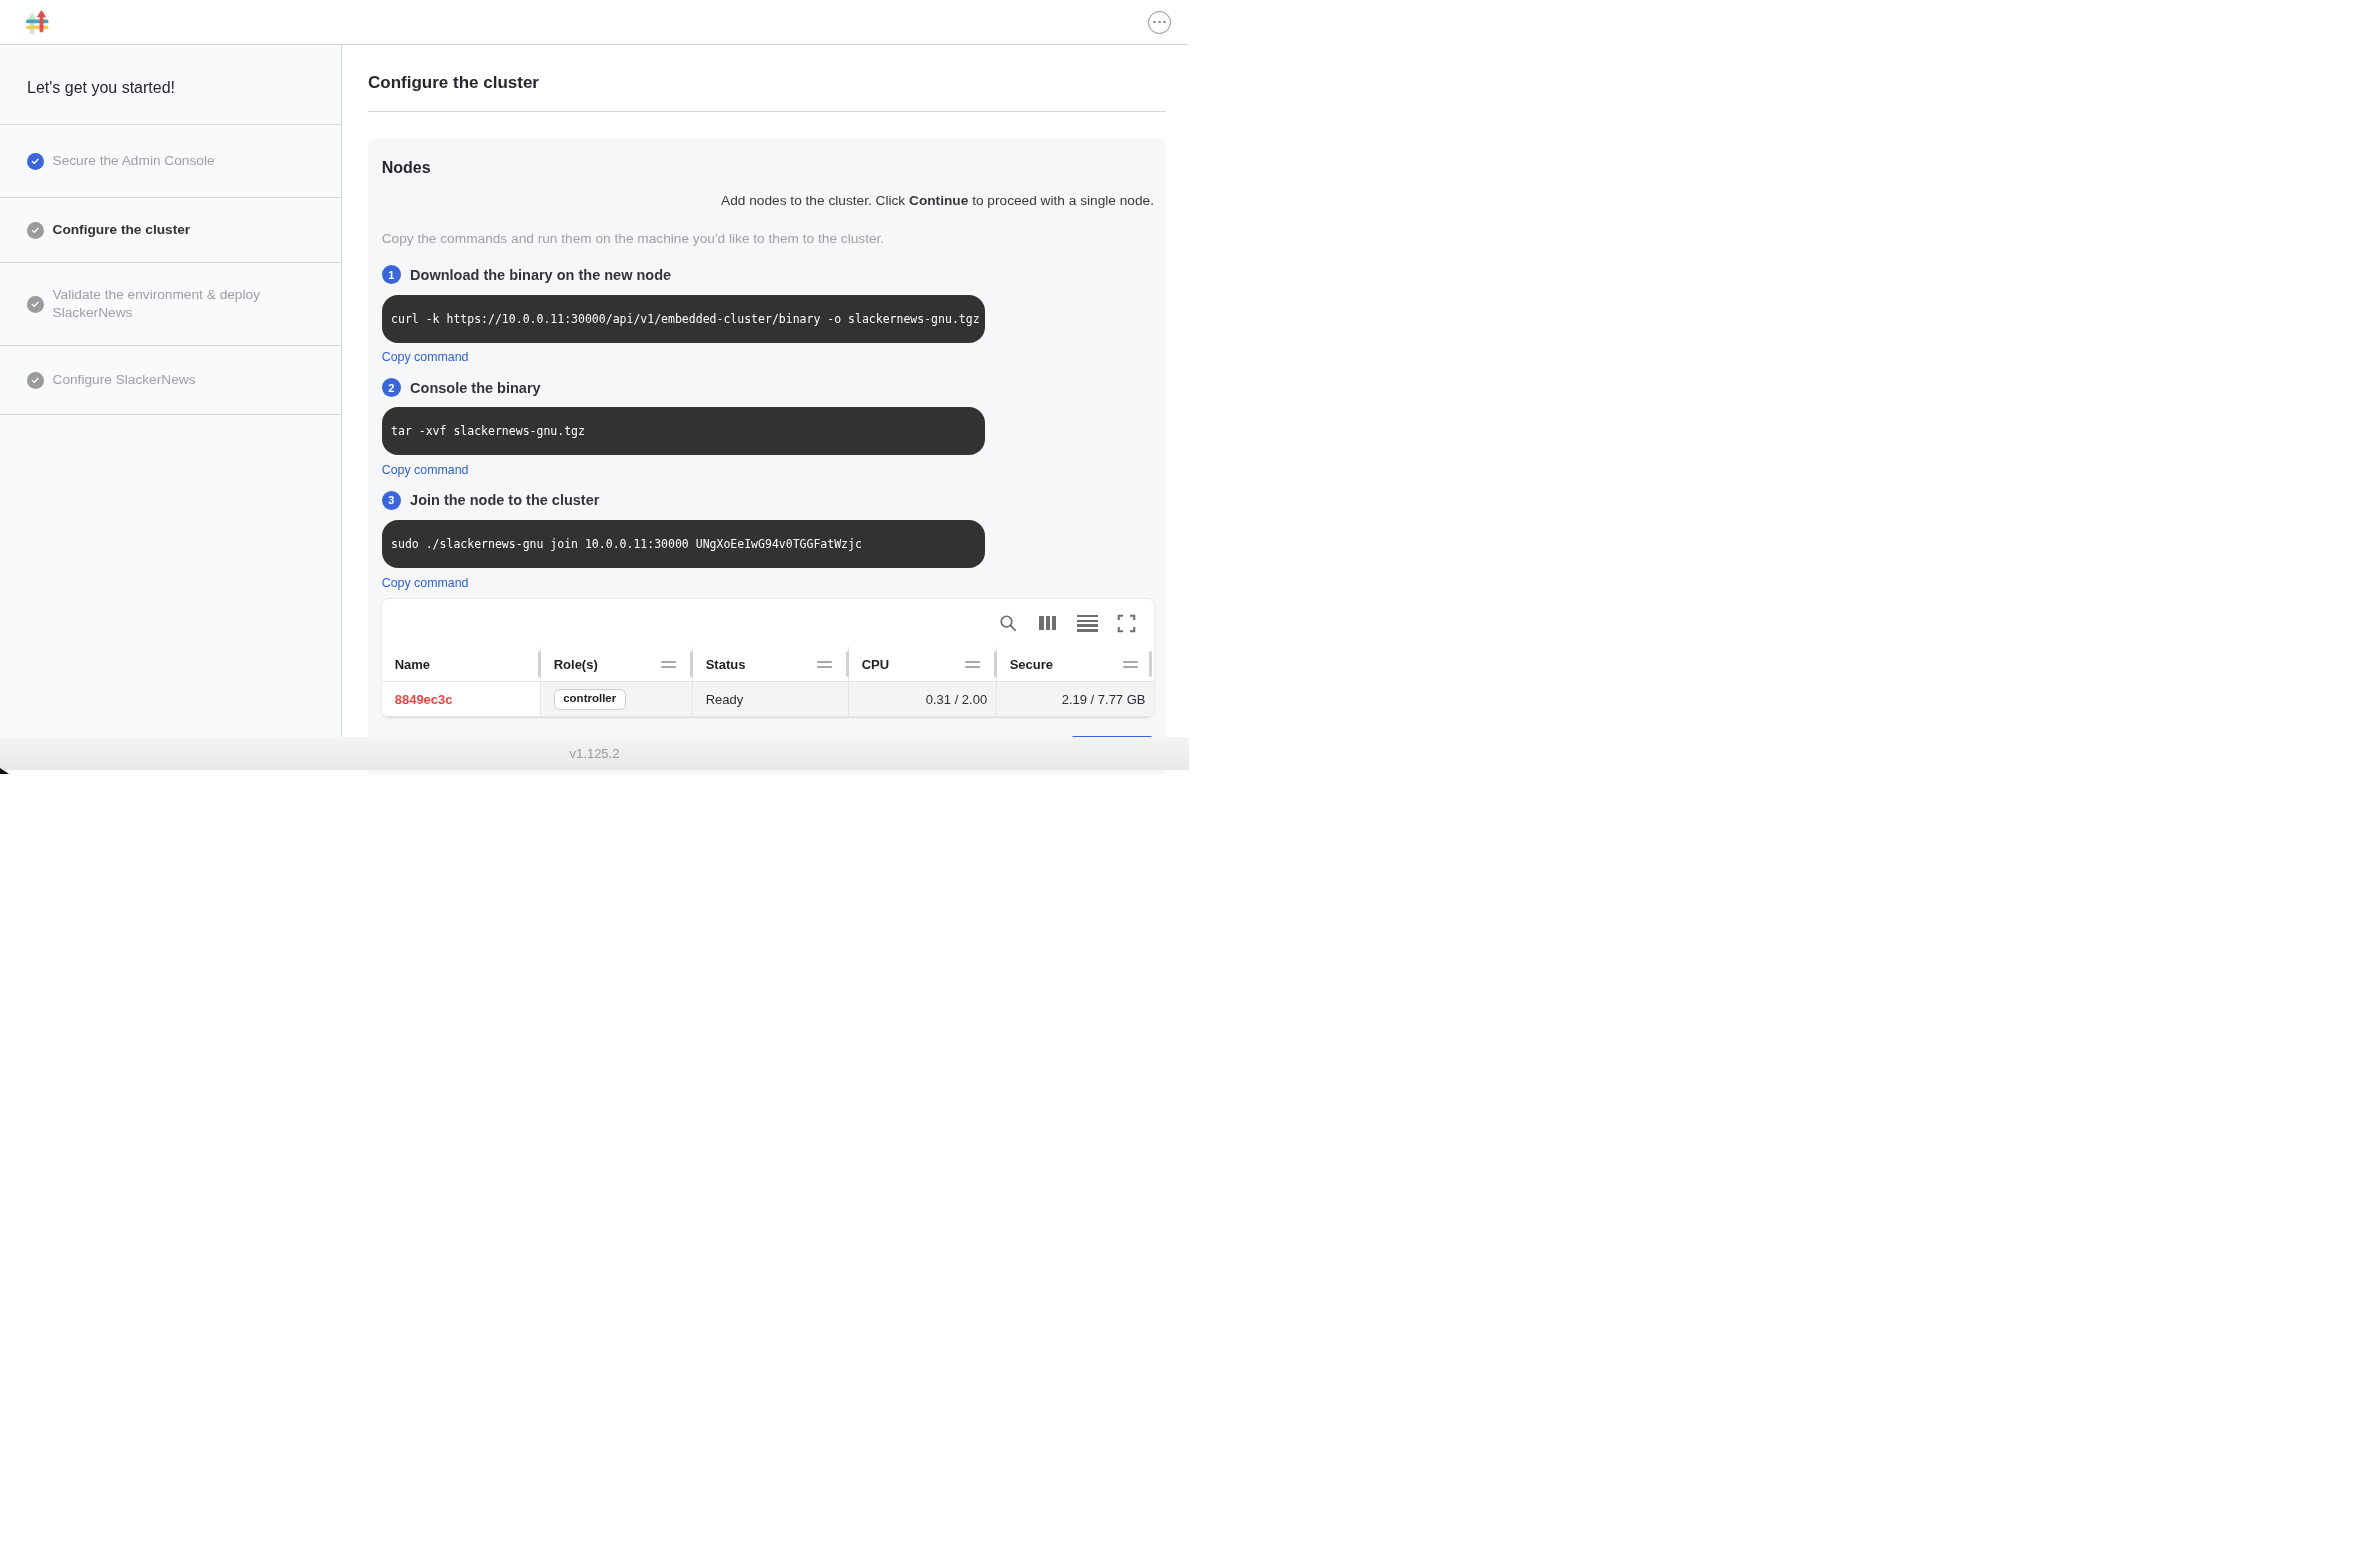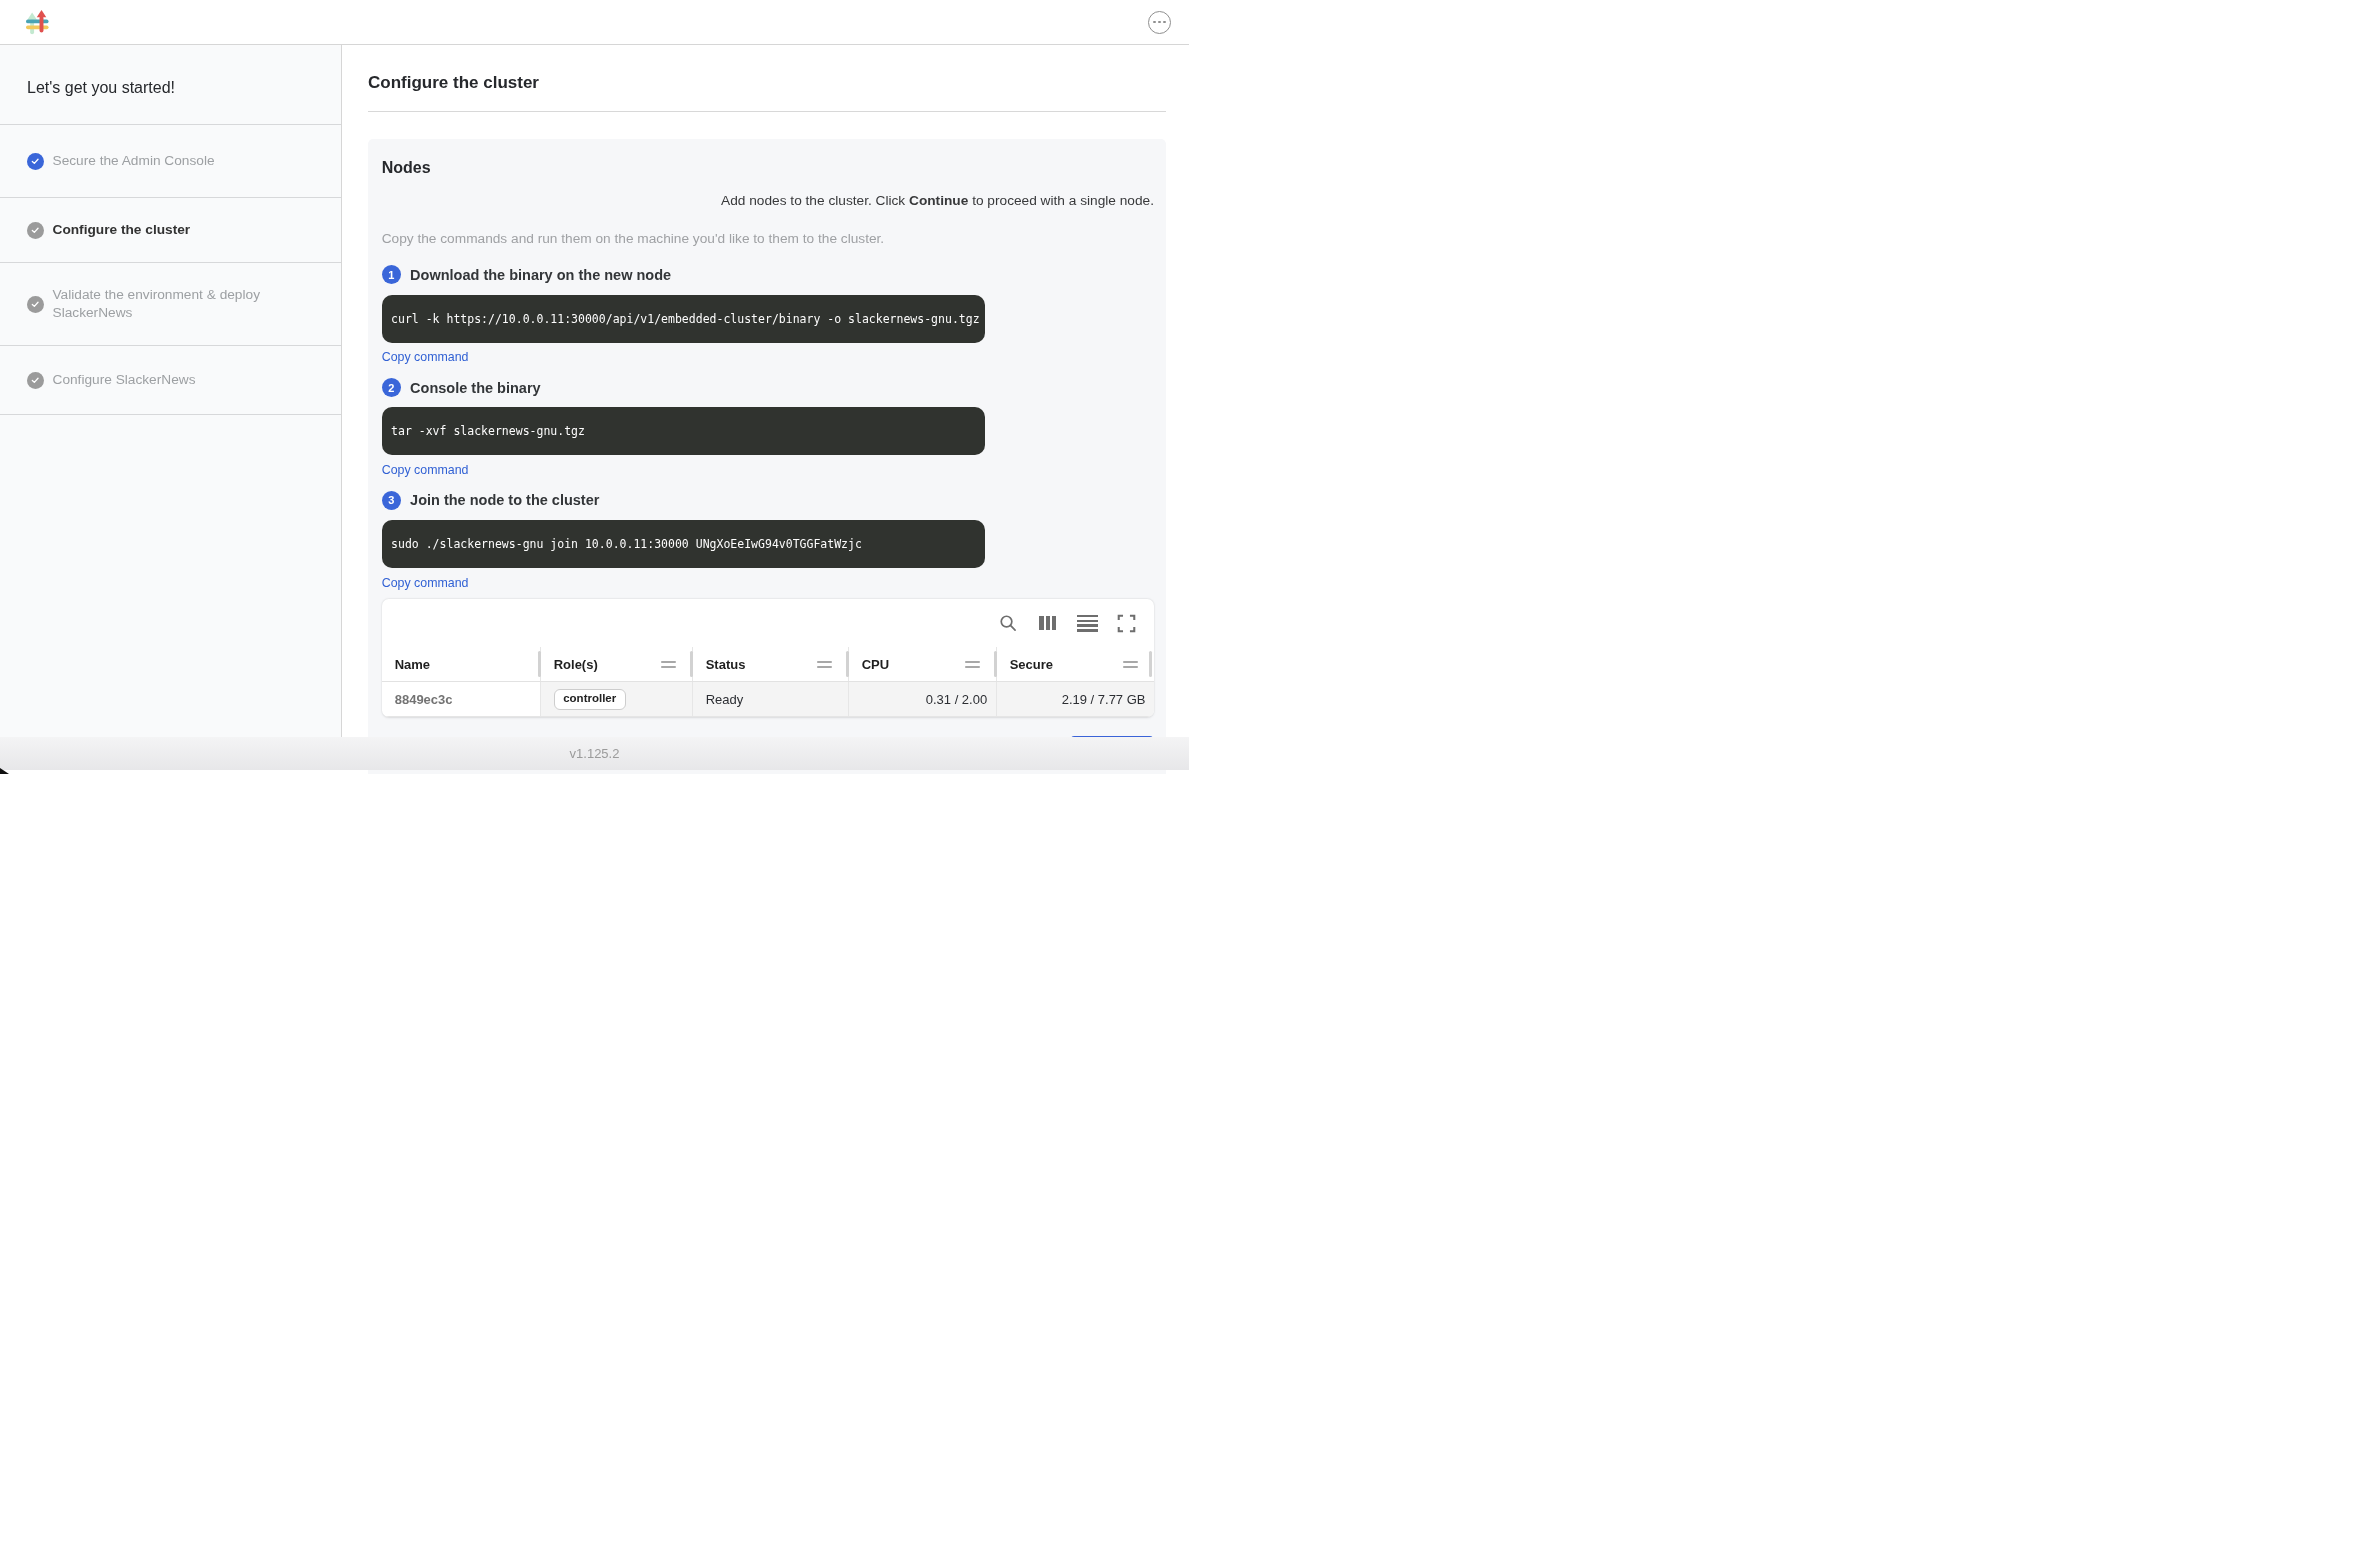--- a/index.html
+++ b/index.html
@@ -81,21 +81,21 @@
     width: 19px; height: 19px; border-radius: 50%; flex: 0 0 19px;
     background: #3a66d9; color: #fff;
     font-size: 11px; font-weight: bold;
     display: flex; align-items: center; justify-content: center;
   }
   .step-title { font-size: 14.5px; font-weight: bold; color: #333639; }
   .code-block {
     margin-top: 10.3px;
     width: 603px;
     background: #30332f;
-    border-radius: 10px;
+    border-radius: 16px;
     padding: 17px 9.4px;
     font-family: "DejaVu Sans Mono", "Liberation Mono", monospace;
     font-size: 11.5px; color: #fdfdfd;
     white-space: nowrap; overflow: hidden;
   }
   .copy-link {
     display: inline-block;
     margin-top: 7.7px;
     font-size: 12.4px; color: #3161d4;
     text-decoration: none; cursor: pointer;
@@ -143,21 +143,21 @@
   }
   .col-menu i { width: 14.5px; height: 2.1px; background: #a8a8a8; border-radius: 0.9px; }
   .sep-pill {
     position: absolute; right: -1.7px; top: 4.3px;
     width: 3px; height: 26px; border-radius: 1.7px;
     background: #d2d2d2; z-index: 2;
   }
   .gr { border-bottom: 0.9px solid #e5e5e5; }
   .gr .gcell { height: 34px; color: #2c2e33; }
   .gr .gcell:not(.c0) { background: #f4f4f4; border-left: 0.9px solid #e6e6e6; }
-  .node-link { color: #737373; font-weight: bold; text-decoration: none; cursor: pointer; }
+  .node-link { color: #ef4444; font-weight: bold; text-decoration: none; cursor: pointer; }
   .chip {
     background: #fff; border: 0.9px solid #cdcdcd; border-radius: 6px;
     font-size: 11.5px; font-weight: 600; color: #222;
     padding: 2.6px 8.5px; line-height: 1.2;
   }
 
   .card-actions { display: flex; justify-content: flex-end; margin-top: 19px; }
   .continue-btn {
     min-width: 78px; height: 28px;
     background: #3a63d8; color: #fff;

